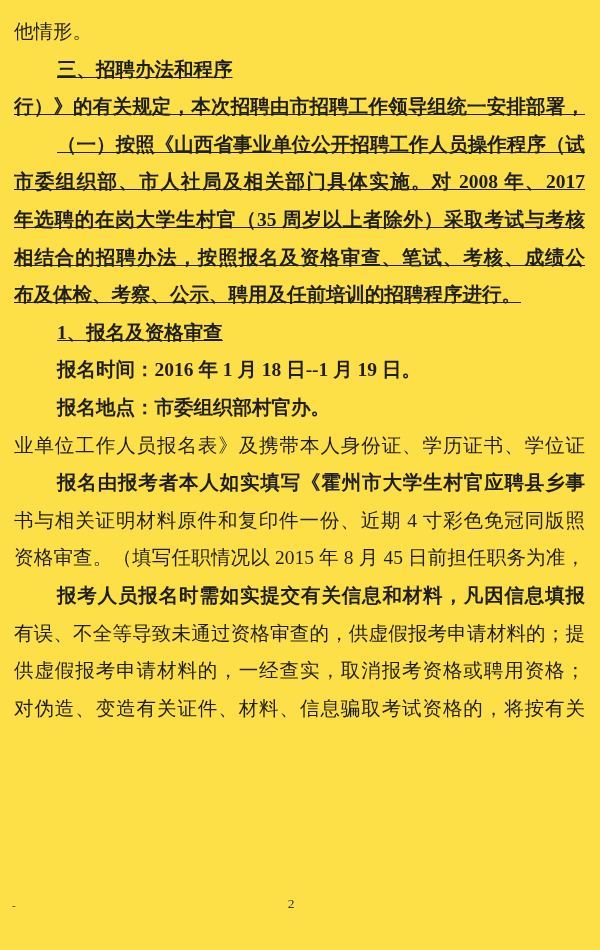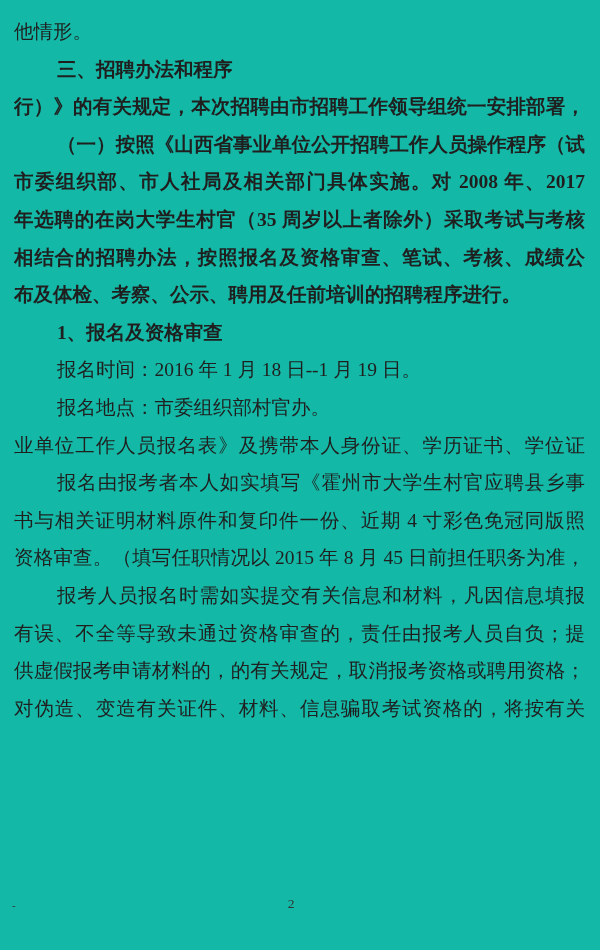--- a/index.html
+++ b/index.html
@@ -4,21 +4,21 @@
 <style>
   html, body {
     margin: 0;
     padding: 0;
     background: #ffffff;
   }
   .page {
     position: relative;
     width: 600px;
     height: 950px;
-    background: #14b8a6;
+    background: #fde047;
     overflow: hidden;
     font-family: "Liberation Serif", "DejaVu Serif", serif;
   }
   .content {
     position: absolute;
     top: 13px;
     left: 14px;
     right: 15px;
   }
   .line {
@@ -29,23 +29,25 @@
     white-space: nowrap;
     overflow: hidden;
   }
   .line.justify {
     white-space: normal;
     text-align: justify;
     text-align-last: justify;
   }
   .line.indent {
     text-indent: 43px;
+    font-weight: bold;
   }
   .line.bold {
     font-weight: bold;
+    text-decoration: underline;
   }
   .footer-mark {
     position: absolute;
     left: 12px;
     top: 899px;
     font-size: 11px;
     color: #333333;
   }
   .footer-page {
     position: absolute;
@@ -72,19 +74,19 @@
       <div class="line bold justify">相结合的招聘办法，按照报名及资格审查、笔试、考核、成绩公</div>
       <div class="line bold">布及体检、考察、公示、聘用及任前培训的招聘程序进行。</div>
       <div class="line bold indent">1、报名及资格审查</div>
       <div class="line indent">报名时间：2016 年 1 月 18 日--1 月 19 日。</div>
       <div class="line indent">报名地点：市委组织部村官办。</div>
       <div class="line justify">业单位工作人员报名表》及携带本人身份证、学历证书、学位证</div>
       <div class="line indent justify">报名由报考者本人如实填写《霍州市大学生村官应聘县乡事</div>
       <div class="line justify">书与相关证明材料原件和复印件一份、近期 4 寸彩色免冠同版照</div>
       <div class="line justify">资格审查。（填写任职情况以 2015 年 8 月 45 日前担任职务为准，</div>
       <div class="line indent justify">报考人员报名时需如实提交有关信息和材料，凡因信息填报</div>
-      <div class="line justify">有误、不全等导致未通过资格审查的，责任由报考人员自负；提</div>
-      <div class="line justify">供虚假报考申请材料的，的有关规定，取消报考资格或聘用资格；</div>
+      <div class="line justify">有误、不全等导致未通过资格审查的，供虚假报考申请材料的；提</div>
+      <div class="line justify">供虚假报考申请材料的，一经查实，取消报考资格或聘用资格；</div>
       <div class="line justify">对伪造、变造有关证件、材料、信息骗取考试资格的，将按有关</div>
     </div>
   <div class="footer-mark">-</div>
   <div class="footer-page">2</div>
 </div>
 
 </body></html>

